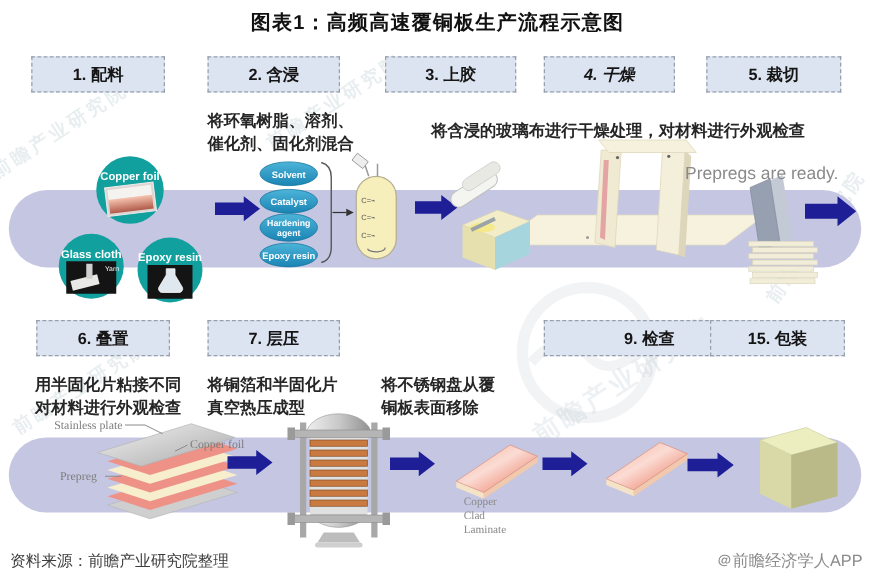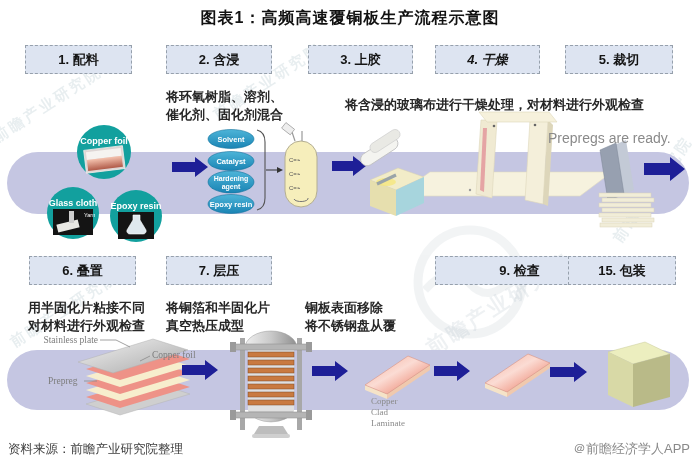--- a/index.html
+++ b/index.html
@@ -271,20 +271,20 @@
 
   <div class="abs desc" style="left:28px;top:299px;text-align:center;">
     <div>用半固化片粘接不同</div>
     <div>对材料进行外观检查</div>
   </div>
   <div class="abs desc" style="left:166px;top:299px;">
     <div>将铜箔和半固化片</div>
     <div>真空热压成型</div>
   </div>
   <div class="abs desc" style="left:305px;top:299px;">
+    <div>将不锈钢盘从覆</div>
     <div>铜板表面移除</div>
-    <div>将不锈钢盘从覆</div>
   </div>
 
   <div class="abs footer-src">资料来源：前瞻产业研究院整理</div>
   <div class="abs footer-credit">＠前瞻经济学人APP</div>
 
 </div>
 
 </body></html>

